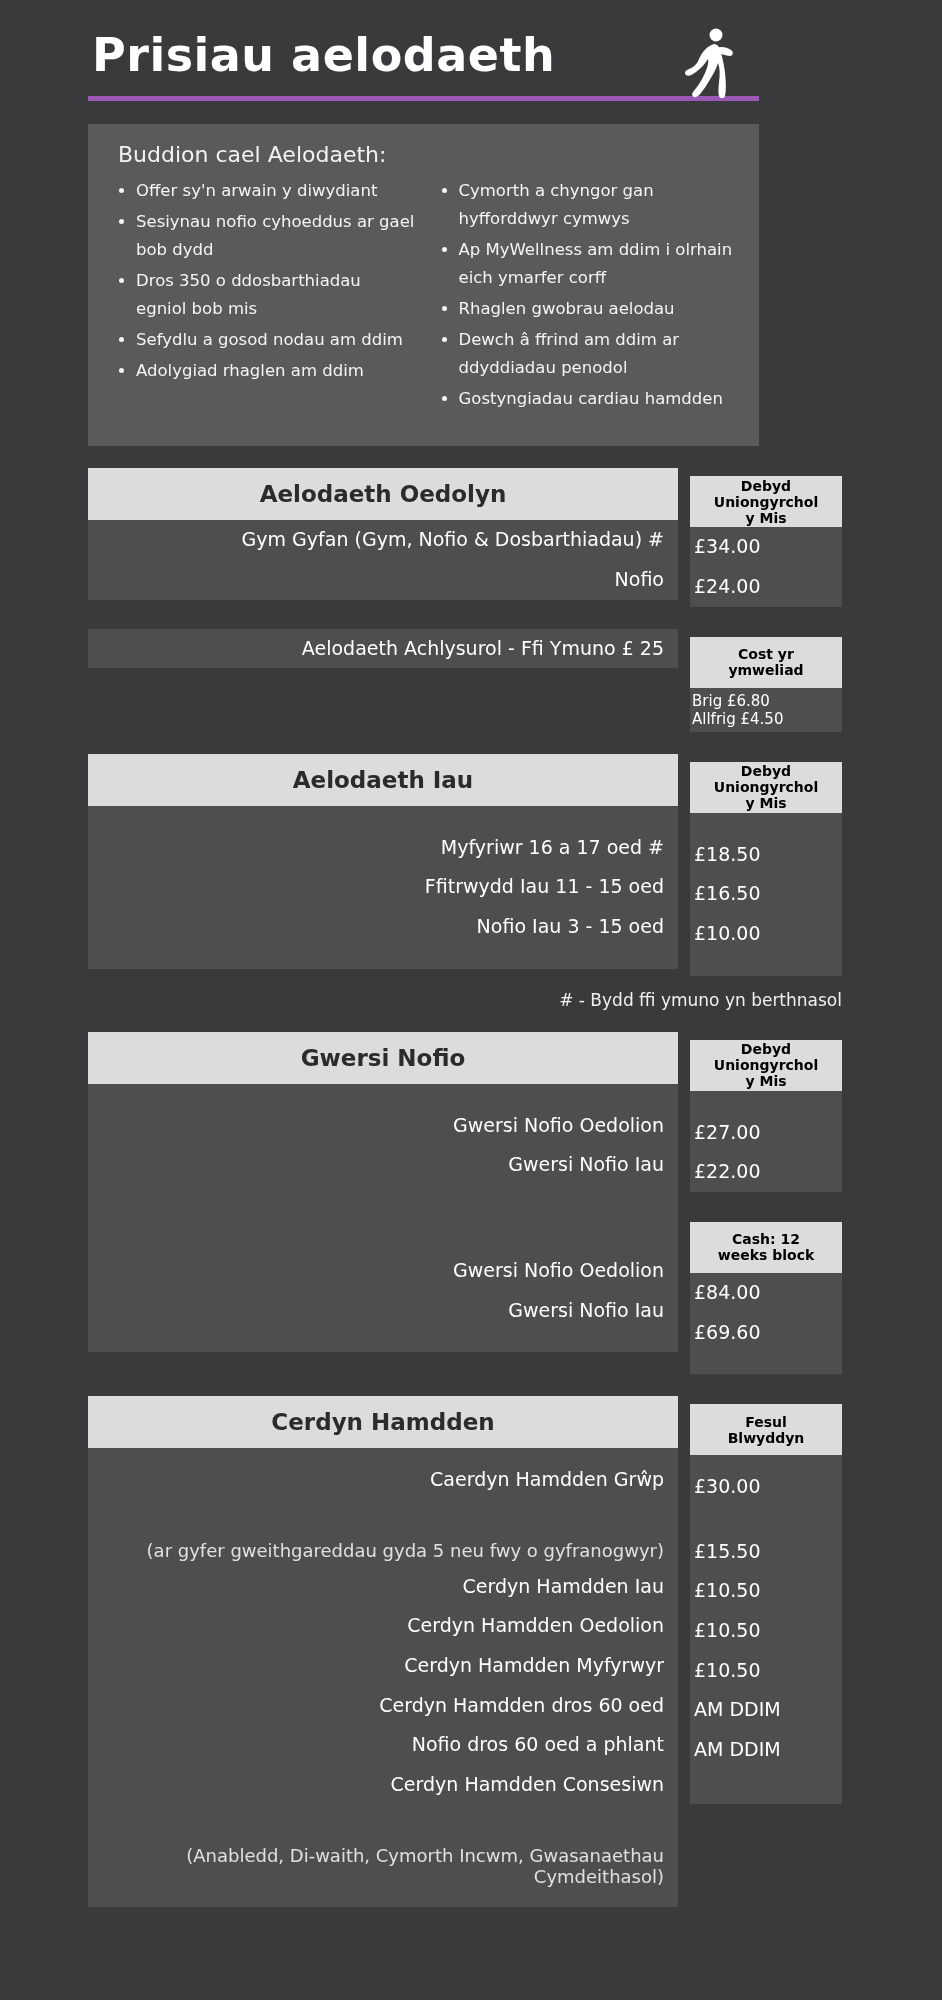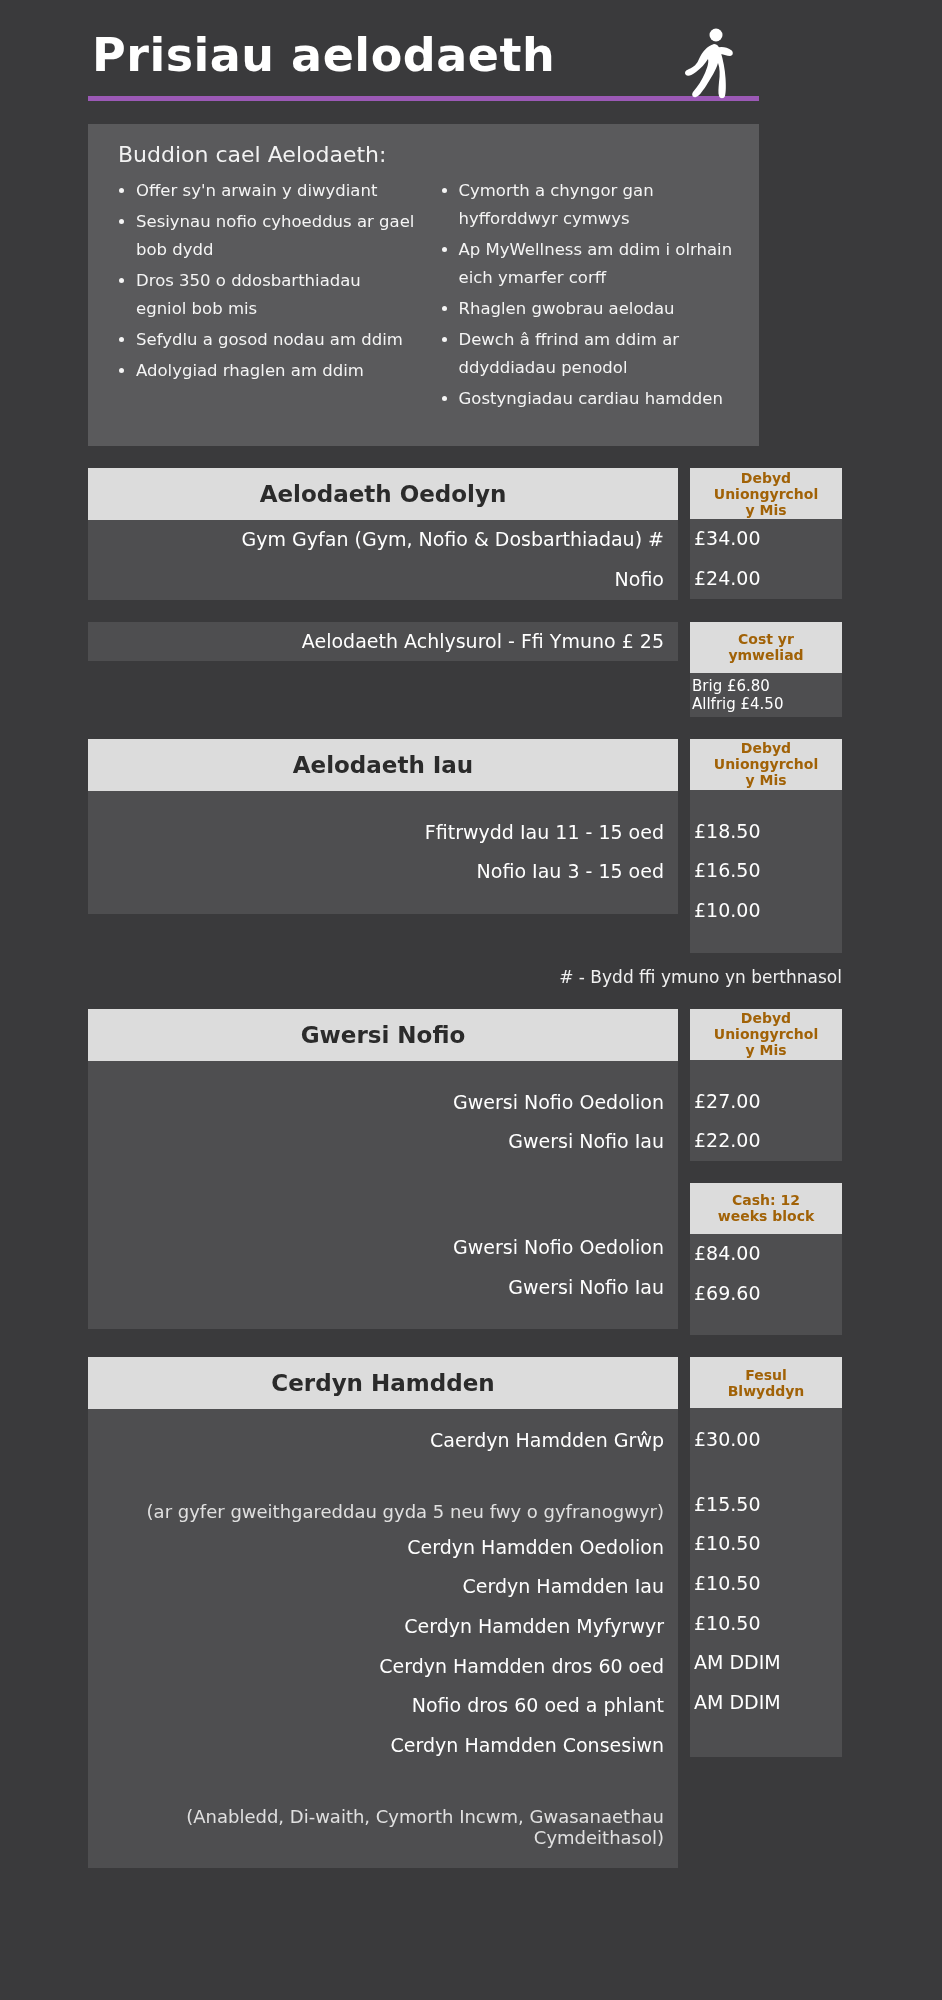--- a/index.html
+++ b/index.html
@@ -101,31 +101,32 @@
     background: #dcdcdc;
     color: #2b2b2b;
     font-size: 23px;
     font-weight: bold;
     text-align: center;
     padding: 13px 0;
     box-sizing: border-box;
   }
   .hdr-right {
     background: #dcdcdc;
-    color: #a16207;
+    color: #000000;
     font-size: 14px;
     font-weight: bold;
     text-align: center;
     line-height: 1.15;
     padding: 9px 17px;
     box-sizing: border-box;
     height: 51px;
     display: flex;
     align-items: center;
     justify-content: center;
+    margin-top: 8px;
   }
   .body-left {
     background: #4e4e50;
   }
   .body-right {
     background: #4e4e50;
   }
   .row-left {
     text-align: right;
     font-size: 19px;
@@ -240,20 +241,21 @@
 Allfrig £4.50</div>
       </div>
     </div>
   </div>
 
   <div class="table-block">
     <div class="table-left">
       <div class="hdr-left">Aelodaeth Iau</div>
       <div class="body-left">
         <div class="spacer gap-band"></div>
+        <div class="row-left">Myfyriwr 16 a 17 oed #</div>
         <div class="row-left">Ffitrwydd Iau 11 - 15 oed</div>
         <div class="row-left">Nofio Iau 3 - 15 oed</div>
         <div class="spacer gap-band"></div>
       </div>
     </div>
     <div class="table-right">
       <div class="hdr-right">Debyd Uniongyrchol y Mis</div>
       <div class="body-right">
         <div class="spacer gap-band"></div>
         <div class="row-right">£18.50</div>
@@ -296,22 +298,22 @@
     </div>
   </div>
 
   <div class="table-block" style="margin-bottom:40px">
     <div class="table-left">
       <div class="hdr-left">Cerdyn Hamdden</div>
       <div class="body-left">
         <div class="spacer gap-band" style="height:12px"></div>
         <div class="row-left">Caerdyn Hamdden Grŵp</div>
         <div class="row-sub">(ar gyfer gweithgareddau gyda 5 neu fwy o gyfranogwyr)</div>
+        <div class="row-left">Cerdyn Hamdden Iau</div>
         <div class="row-left">Cerdyn Hamdden Oedolion</div>
-        <div class="row-left">Cerdyn Hamdden Iau</div>
         <div class="row-left">Cerdyn Hamdden Myfyrwyr</div>
         <div class="row-left">Cerdyn Hamdden dros 60 oed</div>
         <div class="row-left">Nofio dros 60 oed a phlant</div>
         <div class="row-left">Cerdyn Hamdden Consesiwn</div>
         <div class="row-sub">(Anabledd, Di-waith, Cymorth Incwm, Gwasanaethau Cymdeithasol)</div>
         <div class="spacer gap-band" style="height:14px"></div>
       </div>
     </div>
     <div class="table-right">
       <div class="hdr-right">Fesul Blwyddyn</div>

